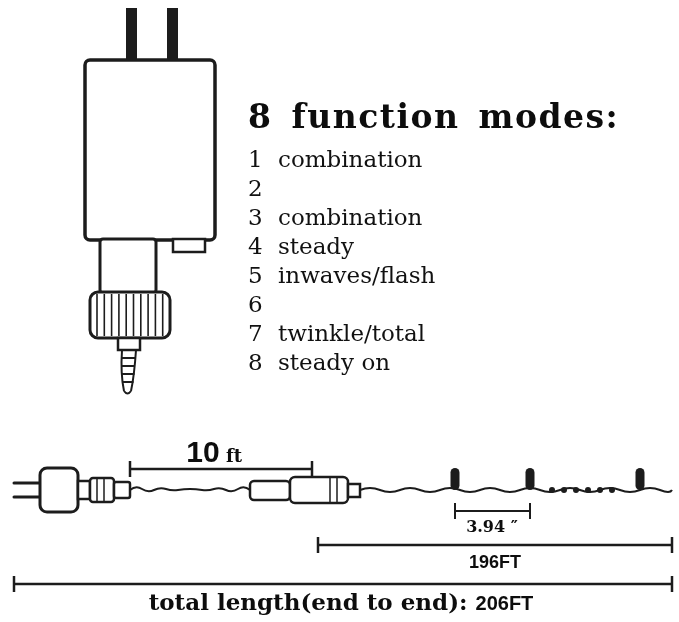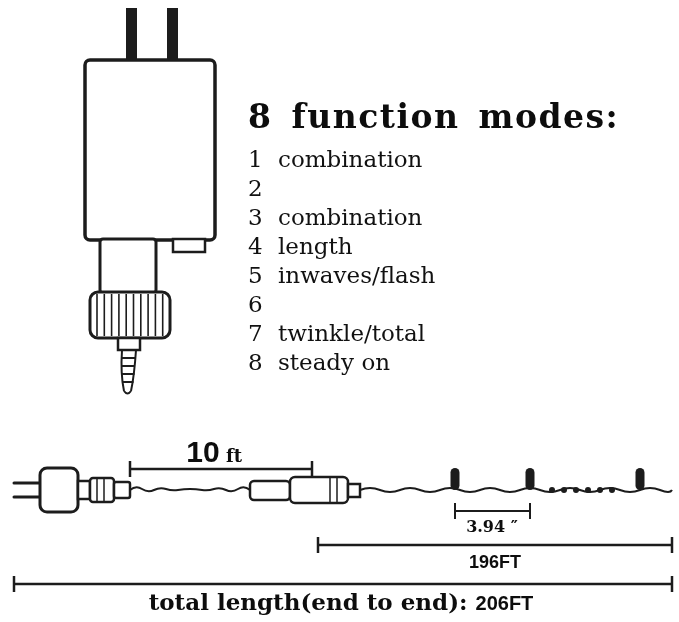--- a/index.html
+++ b/index.html
@@ -74,21 +74,21 @@
     </div>
     <div class="mode-row">
       <span class="mode-num">2</span>
     </div>
     <div class="mode-row">
       <span class="mode-num">3</span>
       <span class="mode-label">combination</span>
     </div>
     <div class="mode-row">
       <span class="mode-num">4</span>
-      <span class="mode-label">length</span>
+      <span class="mode-label">steady</span>
     </div>
     <div class="mode-row">
       <span class="mode-num">5</span>
       <span class="mode-label">inwaves/flash</span>
     </div>
     <div class="mode-row">
       <span class="mode-num">6</span>
     </div>
     <div class="mode-row">
       <span class="mode-num">7</span>

